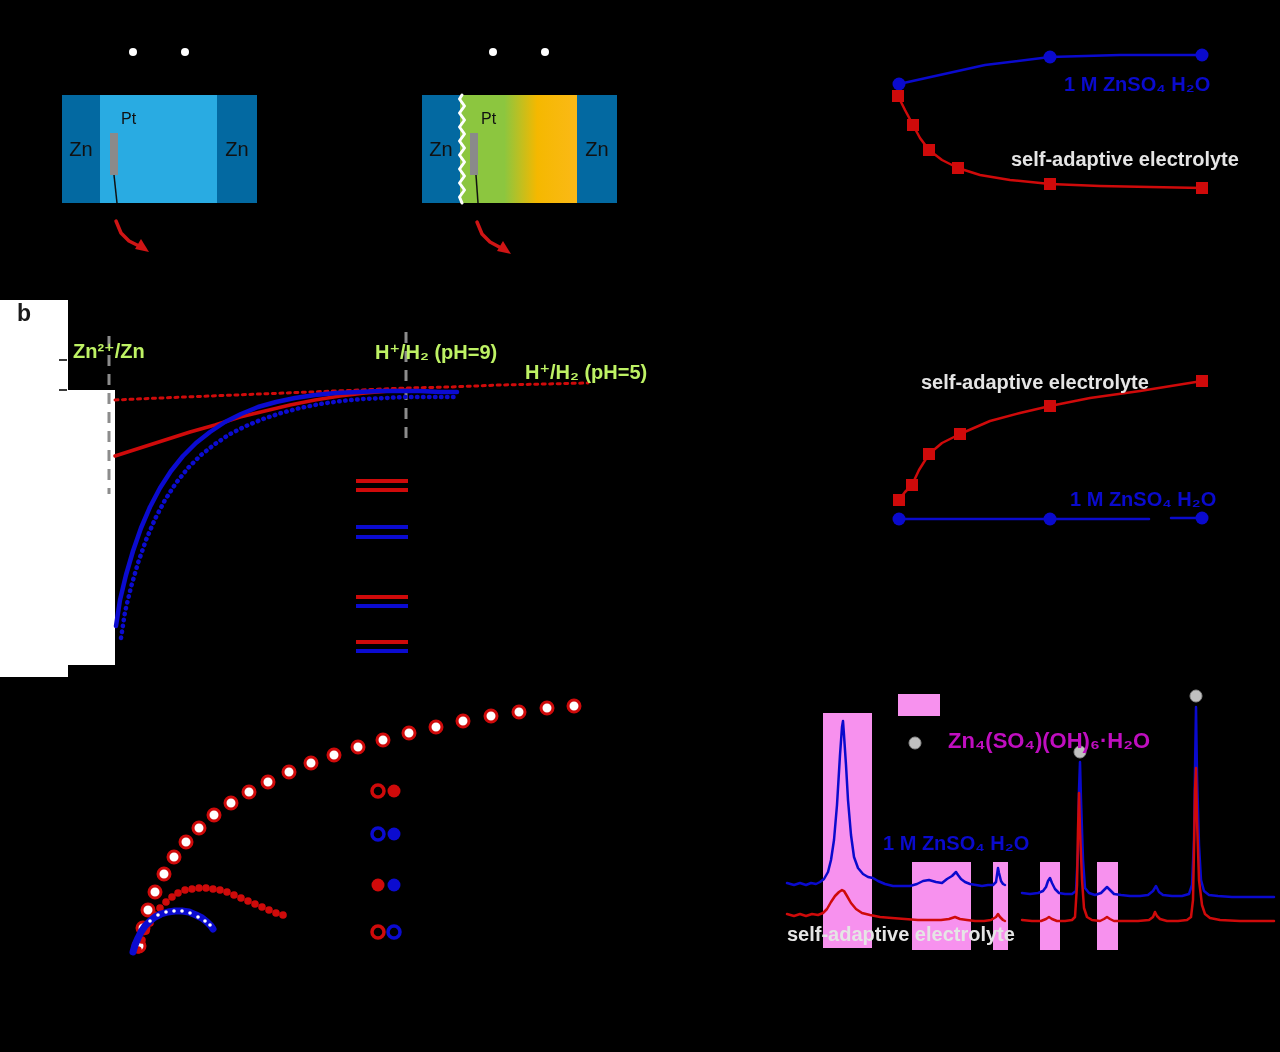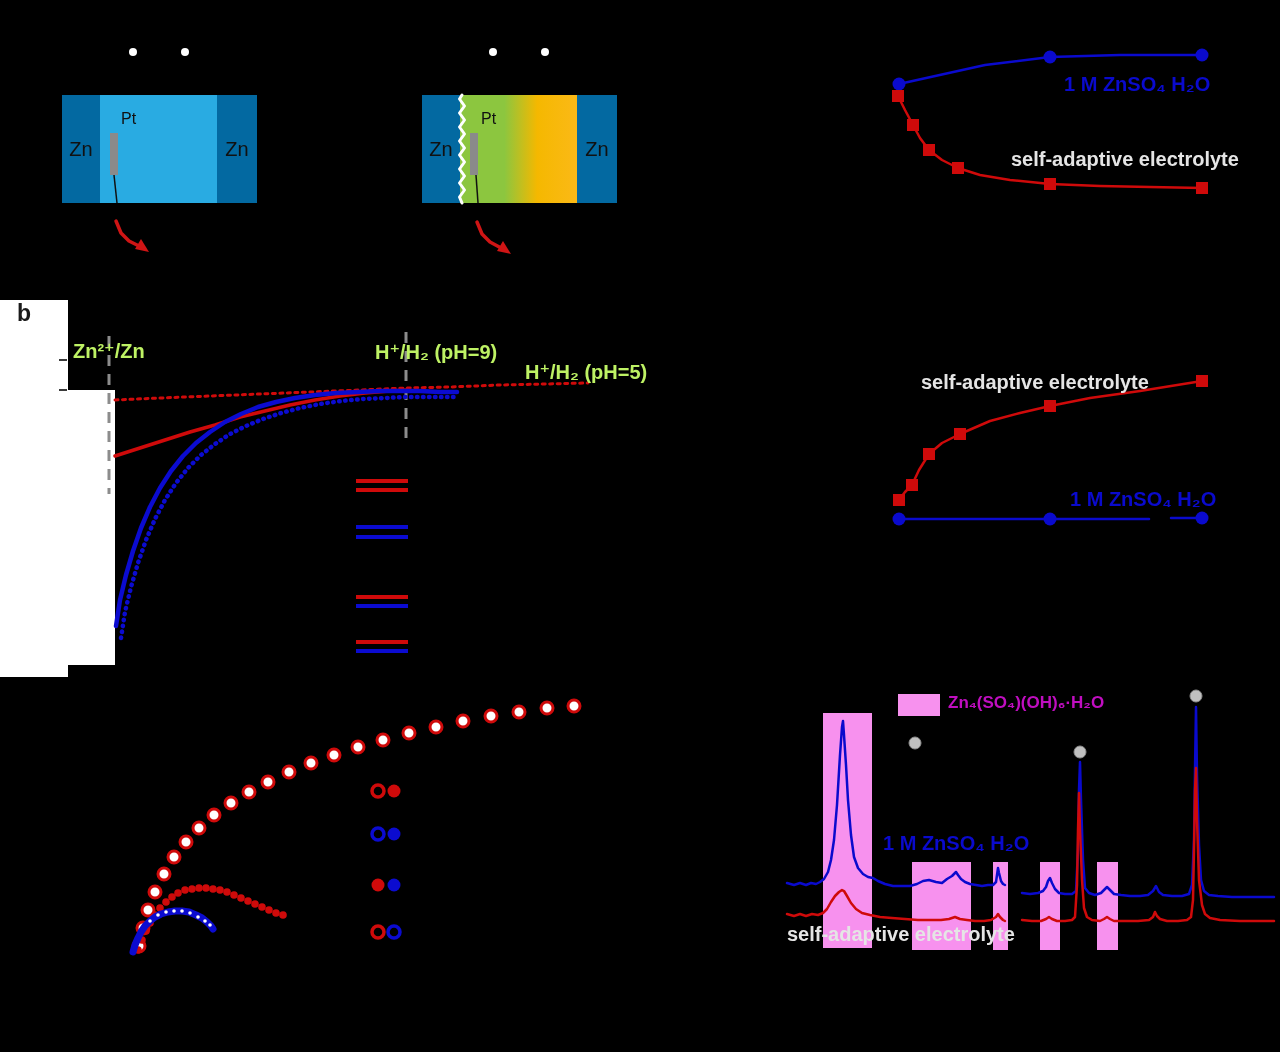--- a/index.html
+++ b/index.html
@@ -3,21 +3,21 @@
 <meta charset="utf-8">
 <style>
   html,body{margin:0;padding:0;background:#000;}
   #canvas{position:relative;width:1280px;height:1052px;background:#000;overflow:hidden;
           font-family:"Liberation Sans","DejaVu Sans",sans-serif;}
   #figure-svg{position:absolute;left:0;top:0;z-index:5;pointer-events:none;}
   .lbl{position:absolute;z-index:10;white-space:nowrap;font-weight:bold;font-size:20px;line-height:1;}
   .lbl-blue{color:#0a0acd;}
   .lbl-red{color:#e5e5e5;}
   .lbl-gray{color:#bef264;margin-top:33px;}
-  .lbl-magenta{color:#c00ec0;font-size:17px;}
+  .lbl-magenta{color:#c00ec0;font-size:22px;margin-top:36px;}
   .lbl-black{color:#1a1a1a;}
   #lbl-c-blue{left:1064px;top:74px;}
   #lbl-c-red{left:1011px;top:149px;}
   #lbl-e-red{left:921px;top:372px;}
   #lbl-e-blue{left:1070px;top:489px;}
   #lbl-b-letter{left:17px;top:302px;font-size:23px;}
   #lbl-b-zn{left:73px;top:308px;}
   #lbl-b-ph5{left:375px;top:309px;}
   #lbl-b-ph0{left:525px;top:329px;}
   #lbl-xrd-formula{left:948px;top:694px;}

